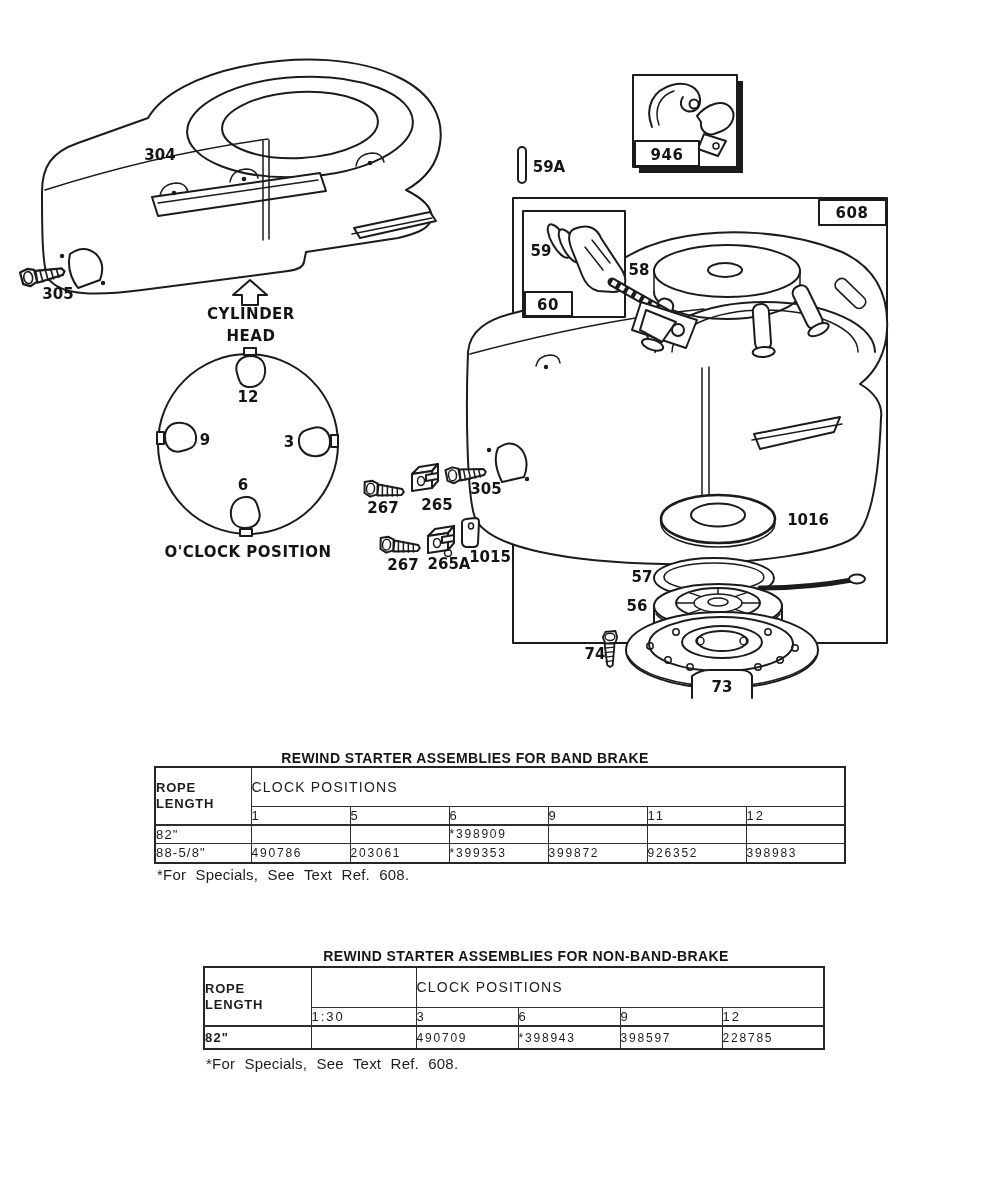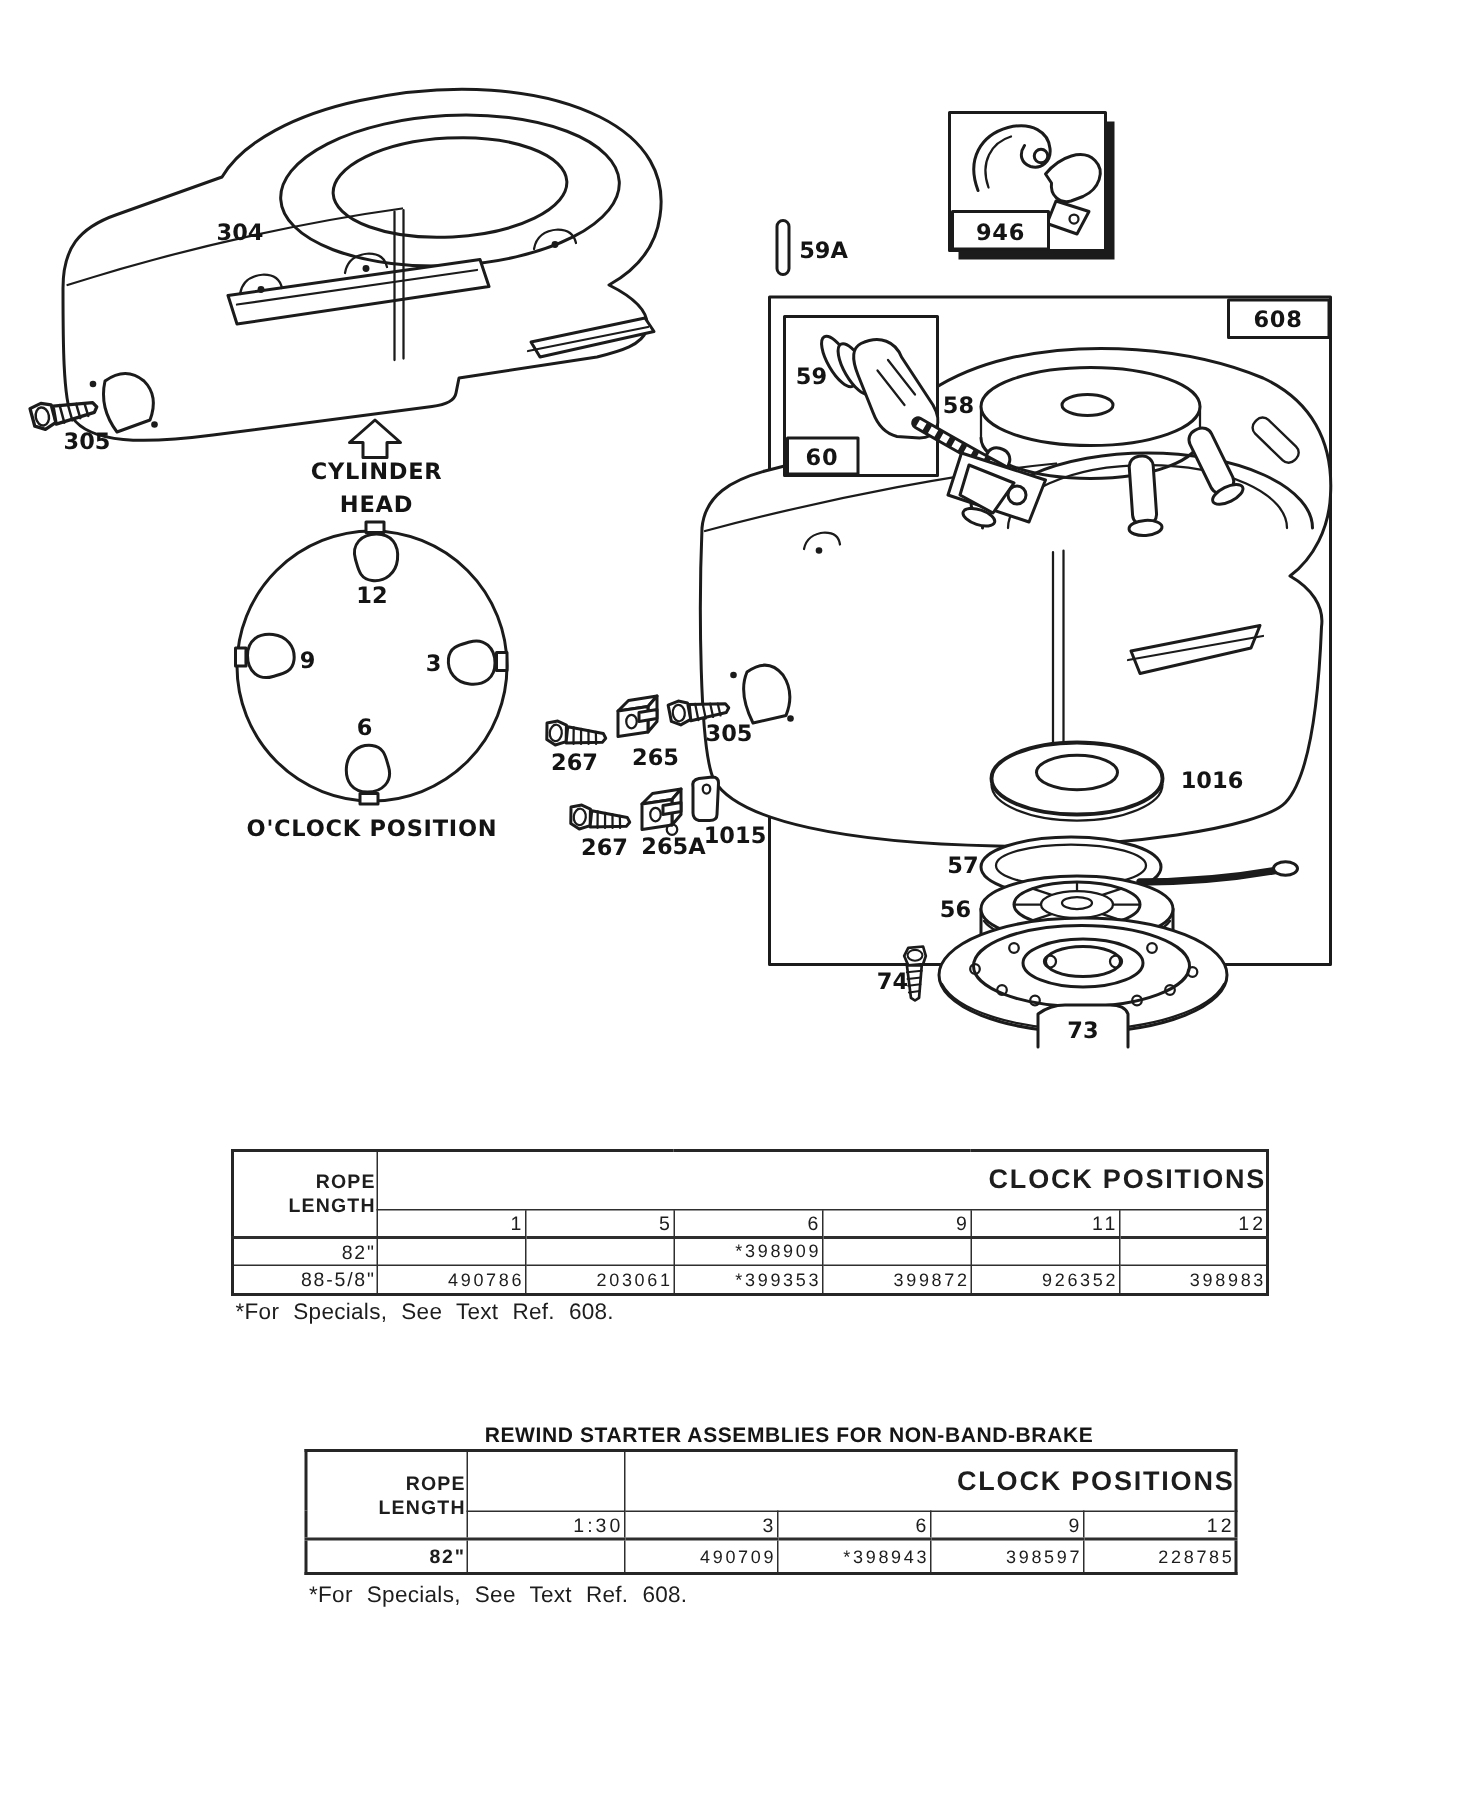--- a/index.html
+++ b/index.html
@@ -13,23 +13,23 @@
   .t   { stroke-width:1.5; }
   .fw  { fill:#ffffff; stroke:#1b1b1b; stroke-width:2; stroke-linejoin:round; stroke-linecap:round; }
   .fw3 { stroke-width:2.6; }
   .dk  { fill:#1b1b1b; stroke:none; }
   text.part { font:bold 15px "DejaVu Sans",sans-serif; fill:#141414; letter-spacing:0px; }
   text.big  { font:bold 15px "DejaVu Sans",sans-serif; fill:#141414; letter-spacing:0.5px; }
 
   
   .tbl-title { position:absolute; font-weight:bold; font-size:14px; letter-spacing:0.4px; text-align:center; color:#151515; white-space:nowrap; }
   table.ptable { position:absolute; border-collapse:collapse; table-layout:fixed; background:#fff; border:2.5px solid #262626; }
-  .ptable th, .ptable td { border:1.5px solid #2e2e2e; text-align:right; vertical-align:middle; padding:0; color:#1d1d1d; overflow:hidden; white-space:nowrap; }
+  .ptable th, .ptable td { border:1.5px solid #2e2e2e; text-align:left; vertical-align:middle; padding:0; color:#1d1d1d; overflow:hidden; white-space:nowrap; }
   .rope-th  { font-size:13px; font-weight:bold; letter-spacing:0.8px; line-height:16px; }
-  .clock-th { font-size:18px; font-weight:bold; letter-spacing:1.2px; }
+  .clock-th { font-size:14px; font-weight:normal; letter-spacing:1.2px; }
   .subhead th { font-size:13px; font-weight:normal; letter-spacing:2px; }
   .drow td  { font-size:12px; letter-spacing:1.8px; }
   td.rope-td { font-size:13px; letter-spacing:1.2px; font-weight:normal; }
   tr.heavy-top td { border-top-width:2.6px; }
   .footnote { position:absolute; font-size:15px; letter-spacing:0.2px; word-spacing:5px; color:#1d1d1d; white-space:nowrap; }
 </style>
 </head>
 <body>
 
 <div id="stage">
@@ -260,20 +260,21 @@
   <text class="part" x="437" y="510" text-anchor="middle">265</text>
   <text class="part" x="403" y="570" text-anchor="middle">267</text>
   <text class="part" x="449" y="569" text-anchor="middle">265A</text>
   <text class="part" x="490" y="562" text-anchor="middle">1015</text>
   <text class="part" x="808" y="525" text-anchor="middle">1016</text>
   <text class="part" x="642" y="582" text-anchor="middle">57</text>
   <text class="part" x="637" y="611" text-anchor="middle">56</text>
   <text class="part" x="595" y="659" text-anchor="middle">74</text>
 </svg>
 
+  <div class="tbl-title" style="left:120px; top:750px; width:690px;">REWIND STARTER ASSEMBLIES FOR BAND BRAKE</div>
 
   <table class="ptable" style="left:154px; top:766px; width:690px;">
     <colgroup>
       <col style="width:96px">
         <col style="width:99px">
         <col style="width:99px">
         <col style="width:99px">
       <col style="width:99px">
         <col style="width:99px">
         <col style="width:99px">

